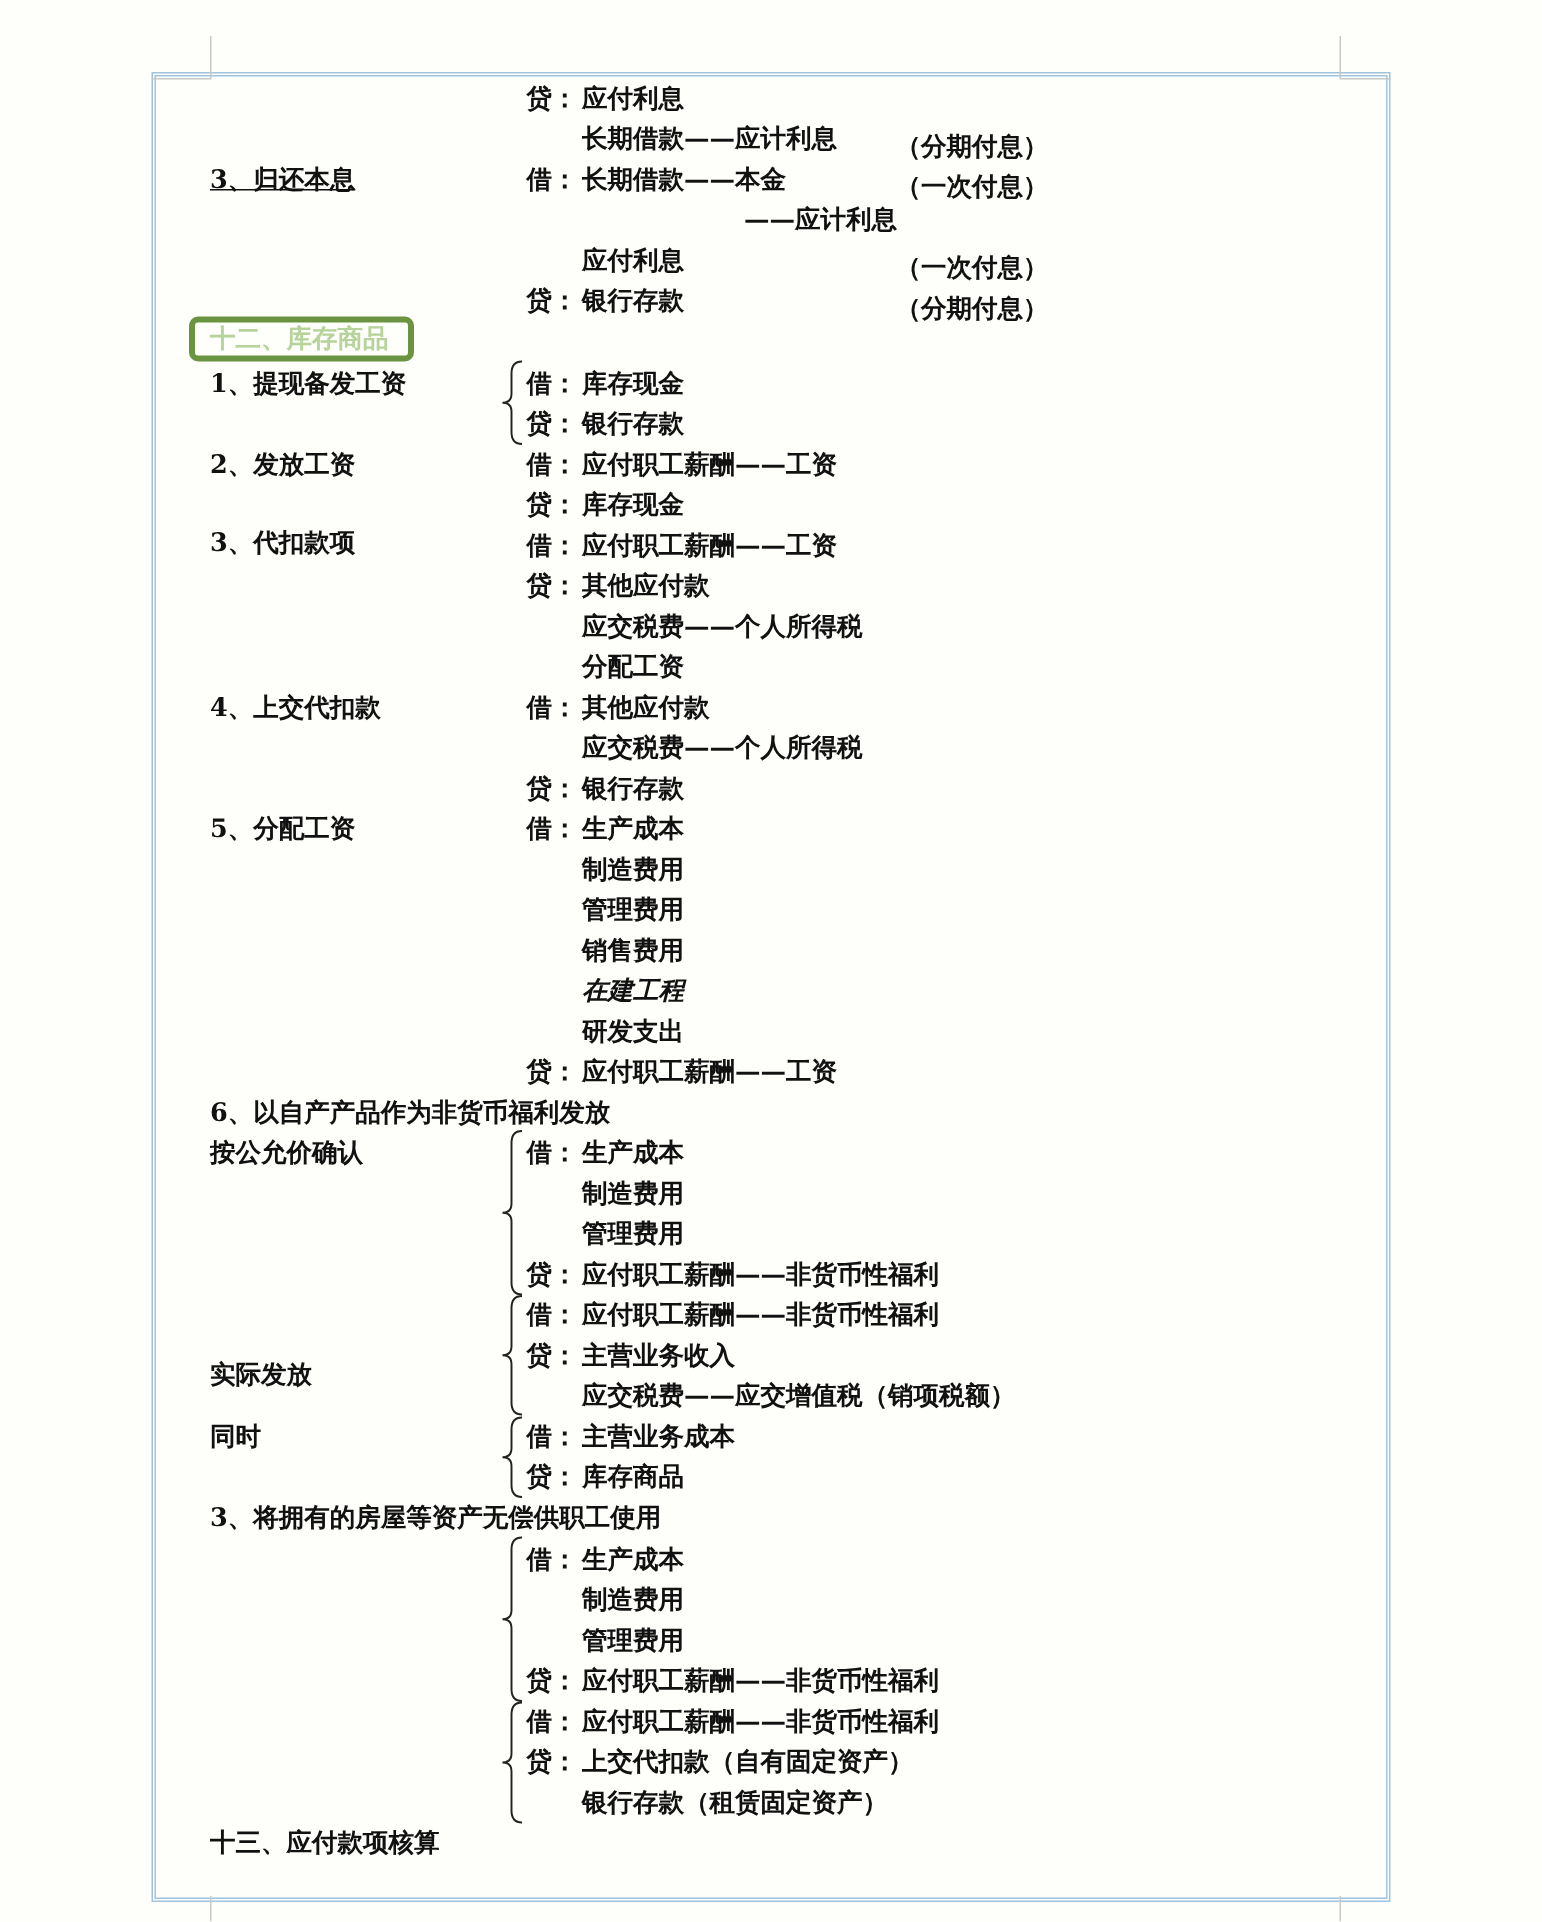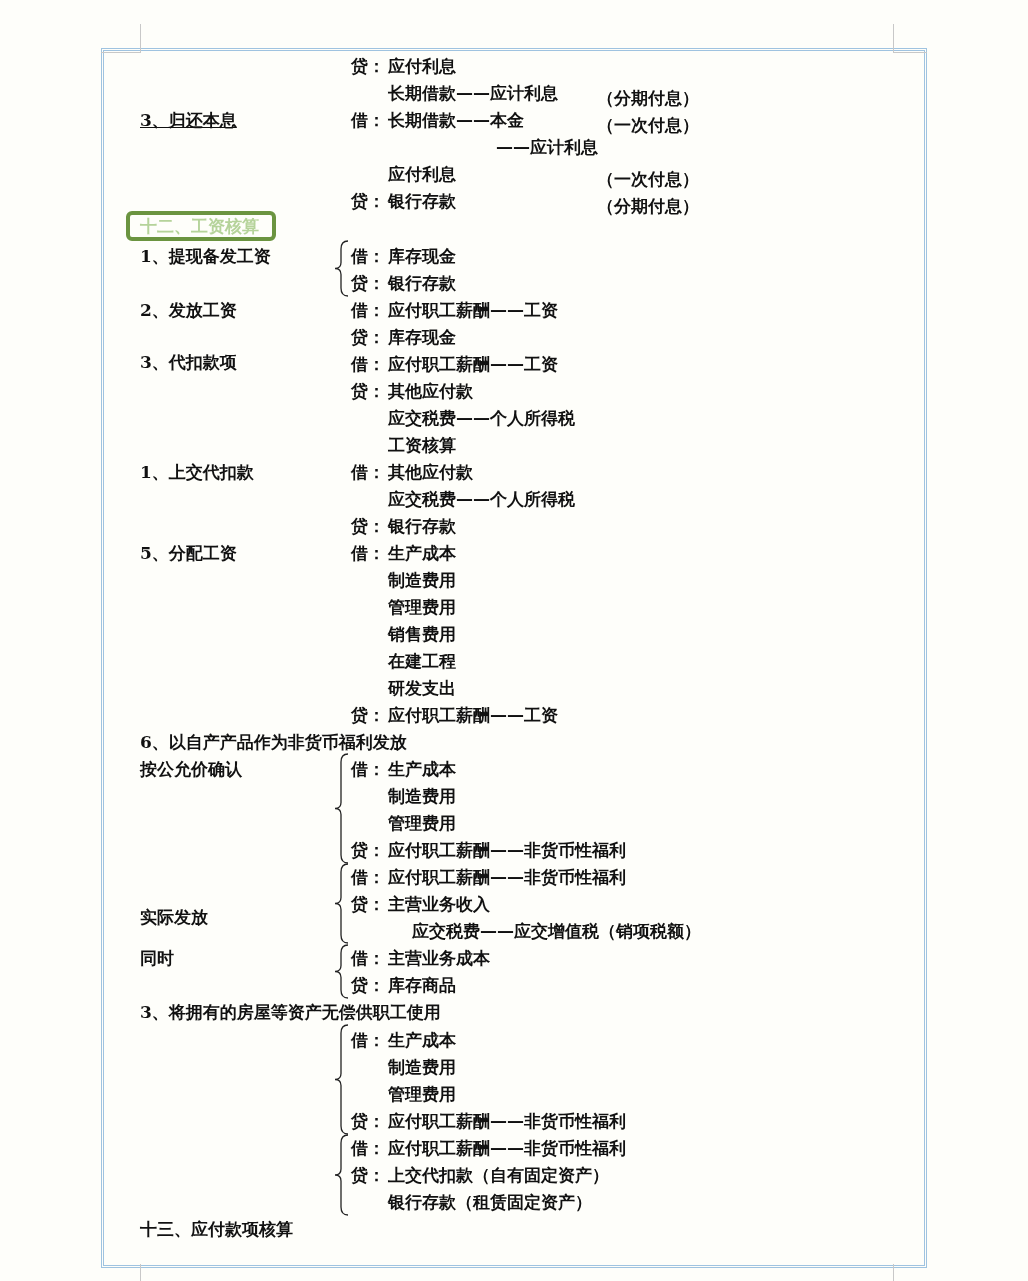--- a/index.html
+++ b/index.html
@@ -21,21 +21,21 @@
 <body>
 
 <div class="page-border"></div>
 <div class="crop" style="left:140px;top:24px;width:1px;height:28px"></div>
 <div class="crop" style="left:101px;top:52px;width:40px;height:1px"></div>
 <div class="crop" style="left:893px;top:24px;width:1px;height:28px"></div>
 <div class="crop" style="left:893px;top:52px;width:34px;height:1px"></div>
 <div class="crop" style="left:140px;top:1264px;width:1px;height:17px"></div>
 <div class="crop" style="left:893px;top:1264px;width:1px;height:17px"></div>
 
-<div class="sec12">十二、工资核算</div>
+<div class="sec12">十二、库存商品</div>
 
 <div id="lines">
     <div class="line c-lab" style="top: 53px;">贷：</div>
     <div class="line c-acc" style="top: 53px;">应付利息</div>
     <div class="line c-note" style="top: 53px;">（分期付息）</div>
     <div class="line c-acc" style="top: 80px;">长期借款——应计利息</div>
     <div class="line c-note" style="top: 80px;">（一次付息）</div>
     <div class="line c-left" style="top: 107px; text-decoration: underline;">3、归还本息</div>
     <div class="line c-lab" style="top: 107px;">借：</div>
     <div class="line c-acc" style="top: 107px;">长期借款——本金</div>
@@ -54,51 +54,51 @@
     <div class="line c-lab" style="top: 297px;">借：</div>
     <div class="line c-acc" style="top: 297px;">应付职工薪酬——工资</div>
     <div class="line c-lab" style="top: 324px;">贷：</div>
     <div class="line c-acc" style="top: 324px;">库存现金</div>
     <div class="line c-left" style="top: 349px;">3、代扣款项</div>
     <div class="line c-lab" style="top: 351px;">借：</div>
     <div class="line c-acc" style="top: 351px;">应付职工薪酬——工资</div>
     <div class="line c-lab" style="top: 378px;">贷：</div>
     <div class="line c-acc" style="top: 378px;">其他应付款</div>
     <div class="line c-acc" style="top: 405px;">应交税费——个人所得税</div>
-    <div class="line c-acc" style="top: 432px;">工资核算</div>
-    <div class="line c-left" style="top: 459px;">1、上交代扣款</div>
+    <div class="line c-acc" style="top: 432px;">分配工资</div>
+    <div class="line c-left" style="top: 459px;">4、上交代扣款</div>
     <div class="line c-lab" style="top: 459px;">借：</div>
     <div class="line c-acc" style="top: 459px;">其他应付款</div>
     <div class="line c-acc" style="top: 486px;">应交税费——个人所得税</div>
     <div class="line c-lab" style="top: 513px;">贷：</div>
     <div class="line c-acc" style="top: 513px;">银行存款</div>
     <div class="line c-left" style="top: 540px;">5、分配工资</div>
     <div class="line c-lab" style="top: 540px;">借：</div>
     <div class="line c-acc" style="top: 540px;">生产成本</div>
     <div class="line c-acc" style="top: 567px;">制造费用</div>
     <div class="line c-acc" style="top: 594px;">管理费用</div>
     <div class="line c-acc" style="top: 621px;">销售费用</div>
-    <div class="line c-acc" style="top: 648px;">在建工程</div>
+    <div class="line c-acc" style="top: 648px; font-style: italic;">在建工程</div>
     <div class="line c-acc" style="top: 675px;">研发支出</div>
     <div class="line c-lab" style="top: 702px;">贷：</div>
     <div class="line c-acc" style="top: 702px;">应付职工薪酬——工资</div>
     <div class="line c-left" style="top: 729px;">6、以自产产品作为非货币福利发放</div>
     <div class="line c-left" style="top: 756px;">按公允价确认</div>
     <div class="line c-lab" style="top: 756px;">借：</div>
     <div class="line c-acc" style="top: 756px;">生产成本</div>
     <div class="line c-acc" style="top: 783px;">制造费用</div>
     <div class="line c-acc" style="top: 810px;">管理费用</div>
     <div class="line c-lab" style="top: 837px;">贷：</div>
     <div class="line c-acc" style="top: 837px;">应付职工薪酬——非货币性福利</div>
     <div class="line c-left" style="top: 864px; margin-top: 40px;">实际发放</div>
     <div class="line c-lab" style="top: 864px;">借：</div>
     <div class="line c-acc" style="top: 864px;">应付职工薪酬——非货币性福利</div>
     <div class="line c-lab" style="top: 891px;">贷：</div>
     <div class="line c-acc" style="top: 891px;">主营业务收入</div>
-    <div class="line c-acc" style="top: 918px; margin-left: 24px;">应交税费——应交增值税（销项税额）</div>
+    <div class="line c-acc" style="top: 918px;">应交税费——应交增值税（销项税额）</div>
     <div class="line c-left" style="top: 945px;">同时</div>
     <div class="line c-lab" style="top: 945px;">借：</div>
     <div class="line c-acc" style="top: 945px;">主营业务成本</div>
     <div class="line c-lab" style="top: 972px;">贷：</div>
     <div class="line c-acc" style="top: 972px;">库存商品</div>
     <div class="line c-left" style="top: 999px;">3、将拥有的房屋等资产无偿供职工使用</div>
     <div class="line c-lab" style="top: 1027px;">借：</div>
     <div class="line c-acc" style="top: 1027px;">生产成本</div>
     <div class="line c-acc" style="top: 1054px;">制造费用</div>
     <div class="line c-acc" style="top: 1081px;">管理费用</div>

